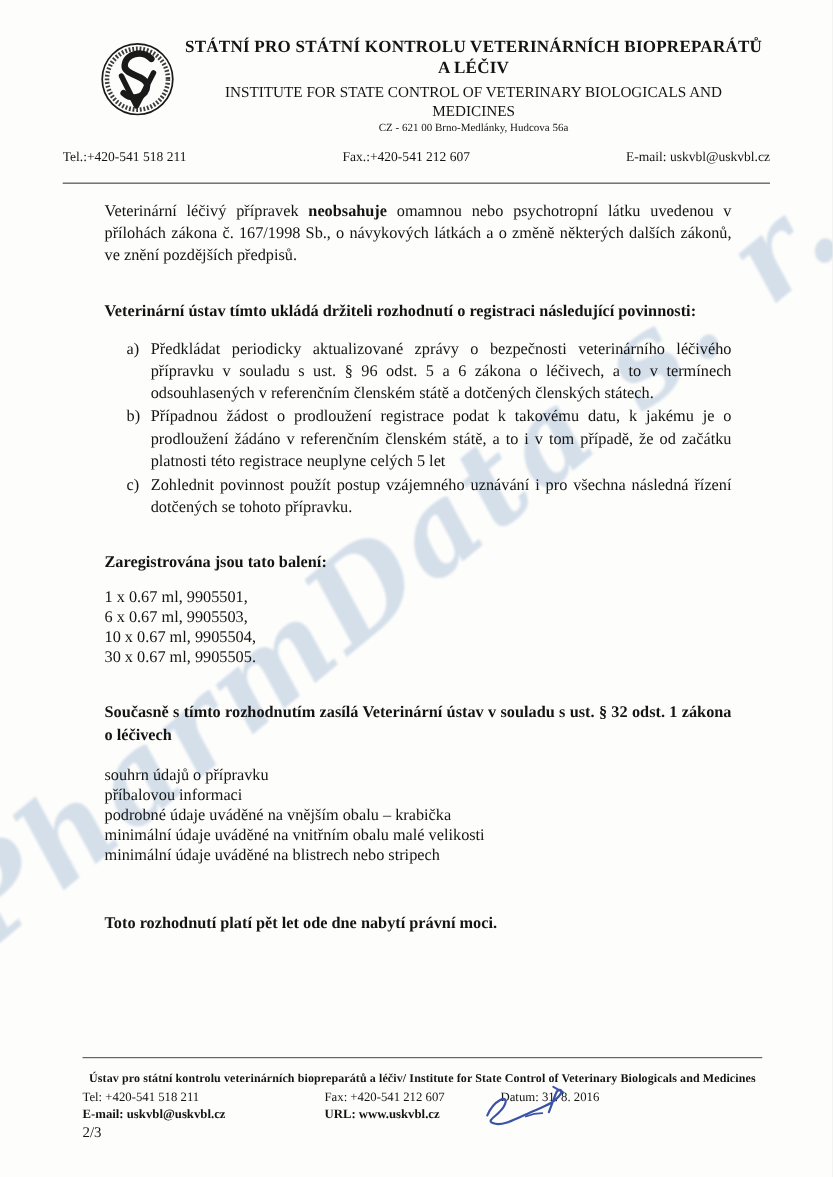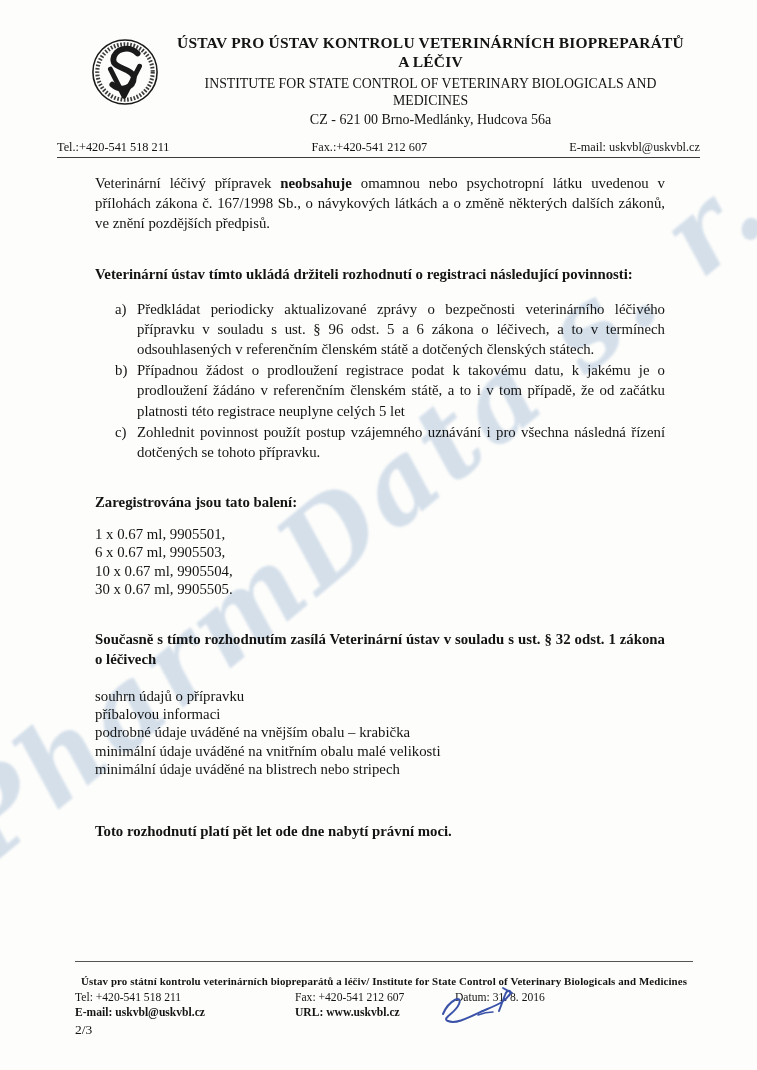--- a/index.html
+++ b/index.html
@@ -25,27 +25,27 @@
     z-index:0;
     pointer-events:none;
   }
   .content{position:relative;z-index:1;}
   
   .header{display:flex;align-items:flex-start;padding:34px 62px 0 90px;gap:6px;}
   .logo{flex:0 0 auto;margin-top:2px;}
   .header-text{flex:1;text-align:center;line-height:1.22;}
   .org-cs{font-weight:bold;font-size:15.5px;letter-spacing:.2px;}
   .org-en{font-size:13.8px;margin-top:4px;}
-  .org-addr{font-size:14px;margin-top:2px;}
+  .org-addr{font-size:10px;margin-top:2px;}
   .contact-row{
     display:flex;justify-content:space-between;
     margin:11px 57px 0 57px;
     font-size:12.3px;
     border-bottom:1.2px solid #3d3d3d;
-    padding-bottom:2px;
+    padding-bottom:16px;
   }
   
   .doc-body{margin:0 92px 0 95px;font-size:14.8px;line-height:1.36;}
   .para{text-align:justify;margin-top:15px;}
   .bold{font-weight:bold;}
   .section-heading{font-weight:bold;text-align:justify;margin-top:31px;}
   .obligations{margin-top:15px;}
   .obl-item{display:flex;margin:0 0 1px 20px;}
   .obl-label{flex:0 0 22px;}
   .obl-text{flex:1;text-align:justify;}
@@ -79,21 +79,21 @@
       <div class="logo">
         <svg width="70" height="72" viewBox="-36 -37 72 74" xmlns="http://www.w3.org/2000/svg">
           <circle cx="0" cy="0" r="33" fill="none" stroke="#1a1a1a" stroke-width="1.6"></circle>
           <circle cx="0" cy="0" r="28.5" fill="none" stroke="#1a1a1a" stroke-width="4.2" stroke-dasharray="1.7,1.7" opacity="0.85"></circle>
           <path d="M -15 -3 L -1 25 L 15 -6" fill="none" stroke="#1a1a1a" stroke-width="5" stroke-linecap="round" stroke-linejoin="round"></path>
           <path d="M 13 -19 C 4 -28 -11 -24 -12 -13 C -13 -3 9 -4 9 6 C 9 16 -4 21 -13 13" fill="none" stroke="#1a1a1a" stroke-width="6" stroke-linecap="round"></path>
           <circle cx="13" cy="-19" r="2.4" fill="#1a1a1a"></circle>
         </svg>
       </div>
       <div class="header-text">
-        <div class="org-cs">ÚSTAV PRO ÚSTAV KONTROLU VETERINÁRNÍCH BIOPREPARÁTŮ</div>
+        <div class="org-cs">STÁTNÍ PRO STÁTNÍ KONTROLU VETERINÁRNÍCH BIOPREPARÁTŮ</div>
         <div class="org-cs">A LÉČIV</div>
         <div class="org-en">INSTITUTE FOR STATE CONTROL OF VETERINARY BIOLOGICALS AND MEDICINES</div>
         <div class="org-addr">CZ - 621 00 Brno-Medlánky, Hudcova 56a</div>
       </div>
     </div>
 
     <div class="contact-row">
       <span>Tel.:+420-541 518 211</span>
       <span>Fax.:+420-541 212 607</span>
       <span>E-mail: uskvbl@uskvbl.cz</span>

